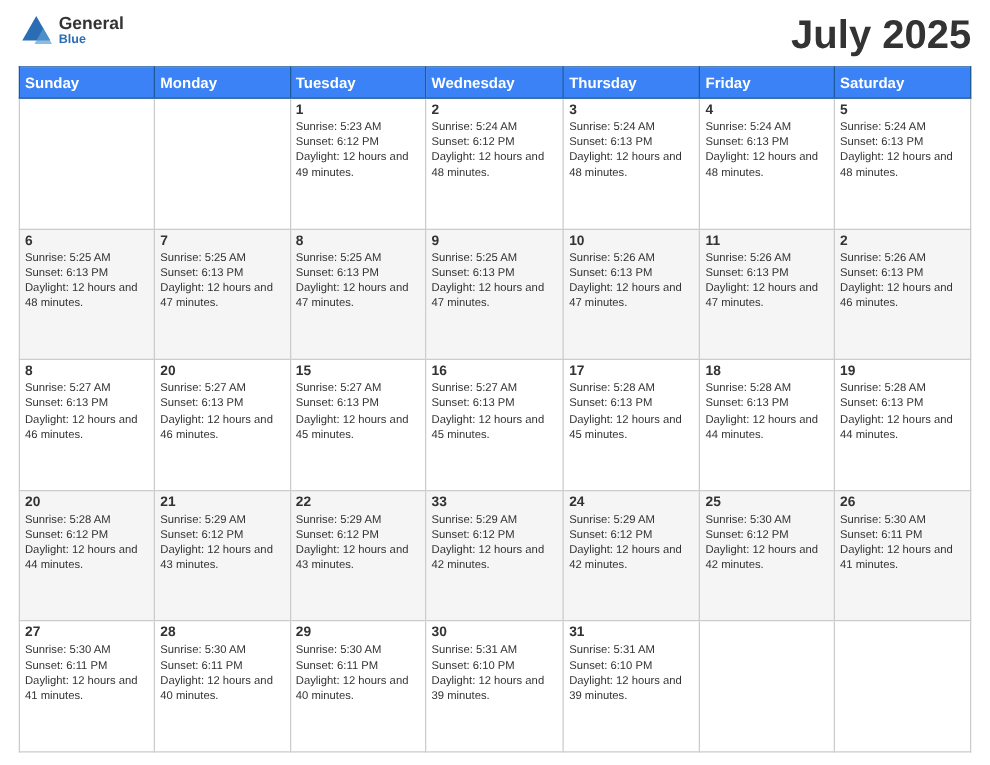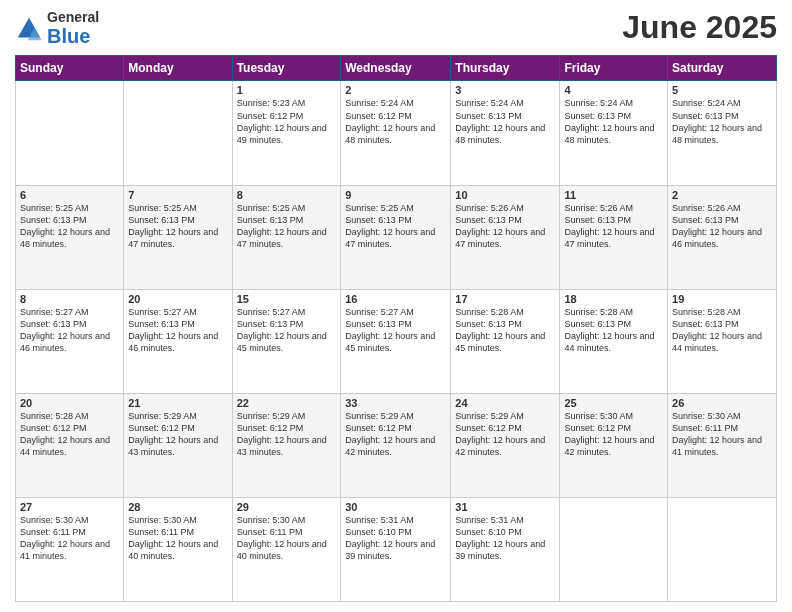--- a/index.html
+++ b/index.html
@@ -32,21 +32,21 @@
       display: flex;
       flex-direction: column;
       line-height: 1.1;
     }
     .logo-general {
       font-size: 14px;
       font-weight: bold;
       color: #333;
     }
     .logo-blue {
-      font-size: 20px;
+      font-size: 10px;
       font-weight: bold;
       color: #2a6db5;
     }
     .logo-icon {
       width: 28px;
       height: 28px;
     }
     .title-block {
       text-align: right;
     }
@@ -59,21 +59,21 @@
     .location {
       font-size: 13px;
       color: #333;
     }
     .calendar {
       width: 100%;
       border-collapse: collapse;
       flex: 1;
     }
     .calendar th {
-      background-color: #701a75;
+      background-color: #3b82f6;
       color: #fff;
       font-size: 12px;
       font-weight: bold;
       padding: 5px 4px;
       text-align: left;
       border: 1px solid #1e5a9a;
     }
     .calendar td {
       border: 1px solid #ccc;
       vertical-align: top;
@@ -110,21 +110,21 @@
       <svg class="logo-icon" viewBox="0 0 40 40">
         <polygon points="20,4 36,32 4,32" fill="#2a6db5"></polygon>
         <polygon points="28,18 38,36 18,36" fill="#5a9fd4" opacity="0.7"></polygon>
       </svg>
       <div class="logo-text">
         <span class="logo-general">General</span>
         <span class="logo-blue">Blue</span>
       </div>
     </div>
     <div class="title-block">
-      <div class="month-title">June 2025</div>
+      <div class="month-title">July 2025</div>
     </div>
   </div>
 
   <table class="calendar">
     <thead>
       <tr>
       <th>Sunday</th>
           <th>Monday</th>
           <th>Tuesday</th>
           <th>Wednesday</th>

